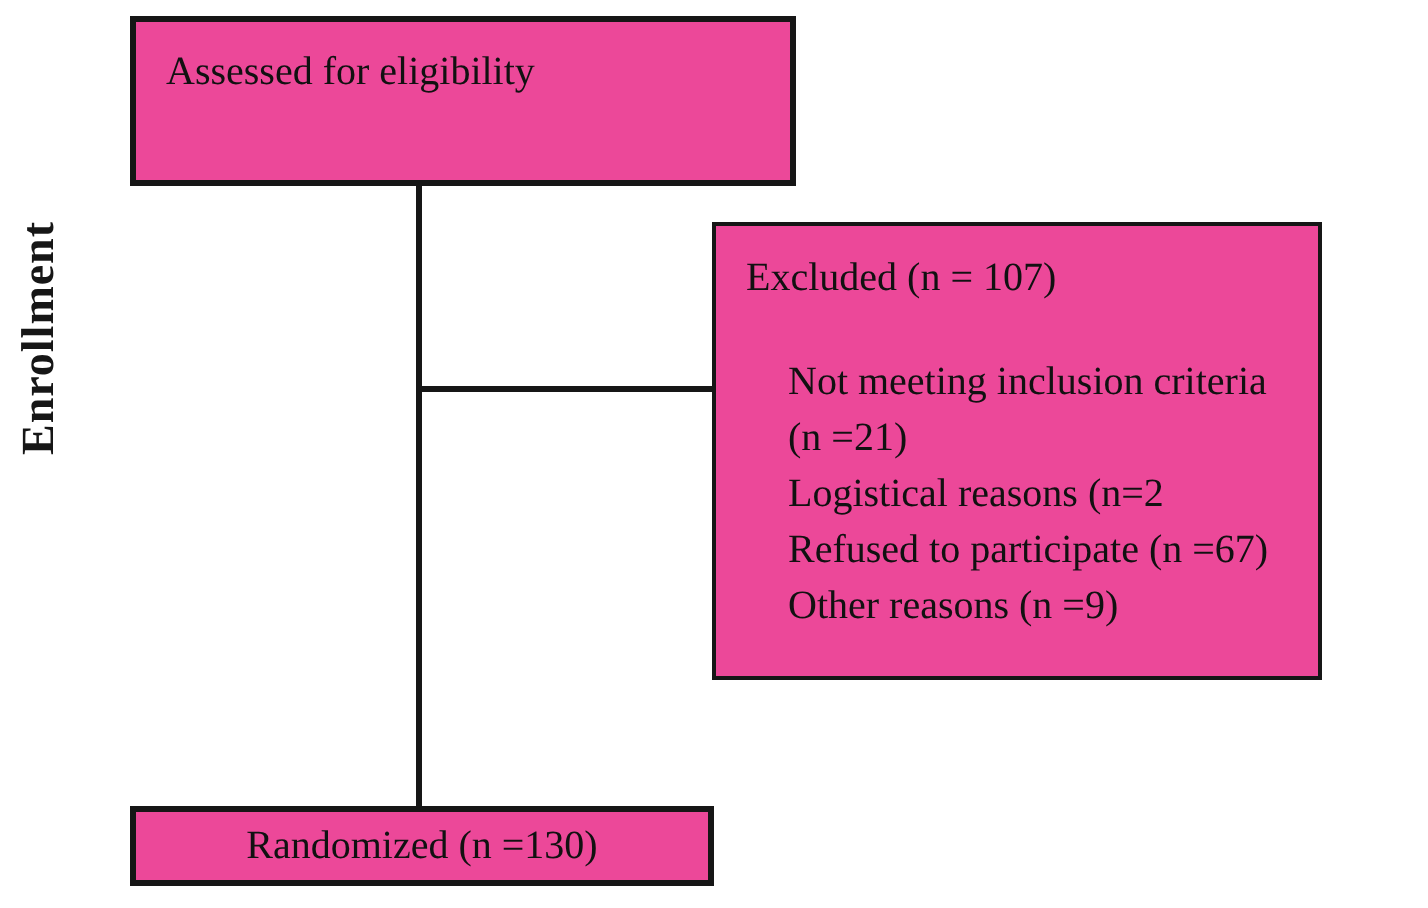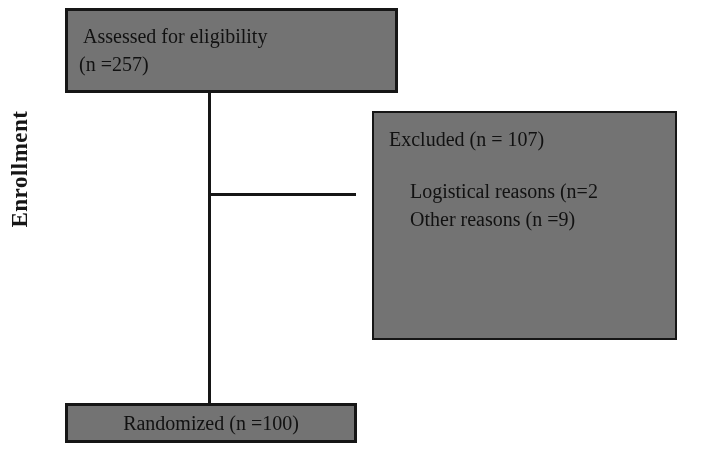--- a/index.html
+++ b/index.html
@@ -33,21 +33,21 @@
     white-space: nowrap;
     font-weight: bold;
     font-size: 23px;
     letter-spacing: 0.5px;
     color: #161616;
   }
 
   
   .fc-box {
     position: absolute;
-    background: #737373;
+    background: #ec4899;
     border: 2px solid #161616;
     box-sizing: border-box;
     font-size: 20px;
     line-height: 28px;
   }
   .box-assessed {
     left: 65px;
     top: 8px;
     width: 333px;
     height: 85px;
@@ -57,21 +57,20 @@
   .box-assessed .line2 {
     margin-left: -4px;
   }
   .box-excluded {
     left: 356px;
     top: 111px;
     width: 305px;
     height: 229px;
     border-width: 2px;
     padding: 12px 10px 0 15px;
-    margin-left: 16px;
   }
   .excluded-reasons {
     margin-top: 24px;
     padding-left: 21px;
   }
   .box-randomized {
     left: 65px;
     top: 403px;
     width: 292px;
     height: 40px;
@@ -104,31 +103,32 @@
 <body>
 
 <div id="stage">
 
   <div class="side-label-wrap">
     <span class="side-label">Enrollment</span>
   </div>
 
   <div class="fc-box box-assessed">
     <div>Assessed for eligibility</div>
-    <div class="line2">(n =257)</div>
   </div>
 
   <div class="line v-trunk"></div>
   <div class="line h-branch"></div>
 
   <div class="fc-box box-excluded">
     <div>Excluded (n = 107)</div>
     <div class="excluded-reasons">
+      <div>Not meeting inclusion criteria (n =21)</div>
       <div>Logistical reasons (n=2</div>
+      <div>Refused to participate (n =67)</div>
       <div>Other reasons (n =9)</div>
     </div>
   </div>
 
   <div class="fc-box box-randomized">
-    <div>Randomized (n =100)</div>
+    <div>Randomized (n =130)</div>
   </div>
 
 </div>
 
 </body></html>

